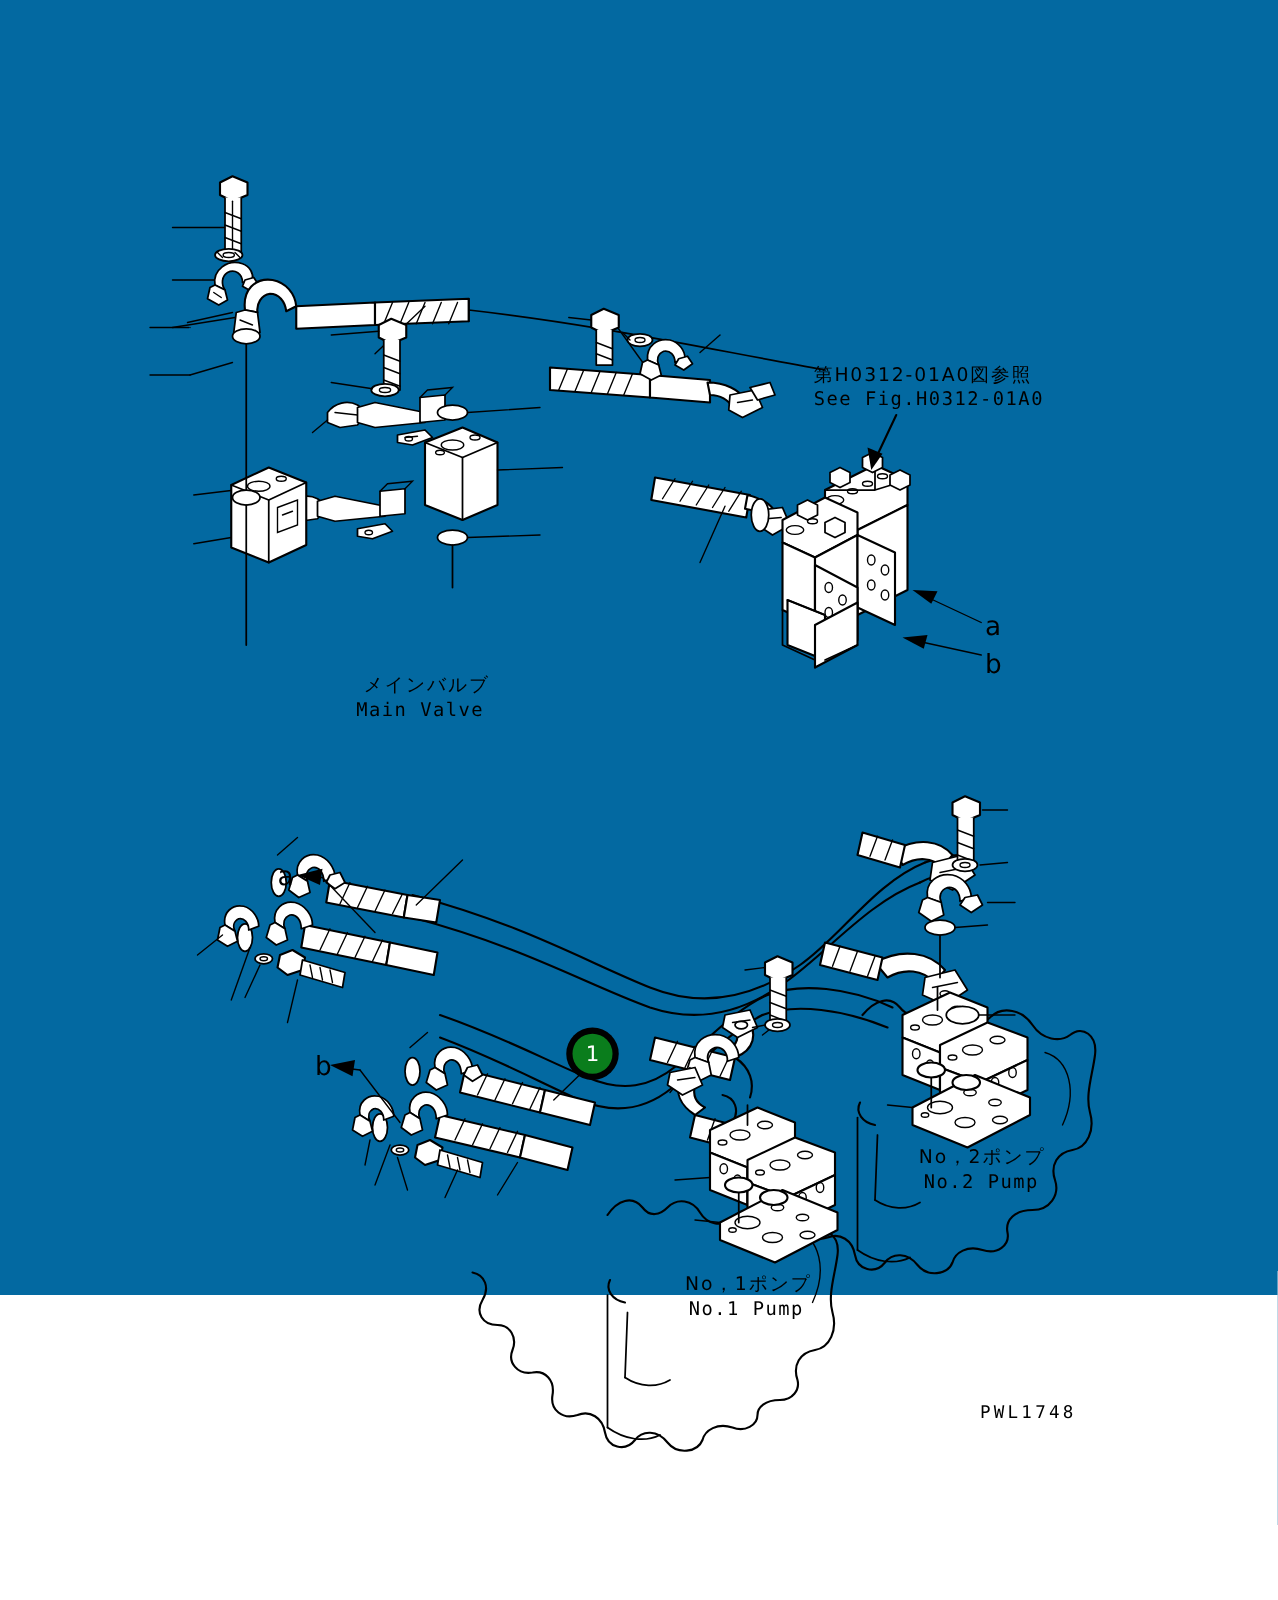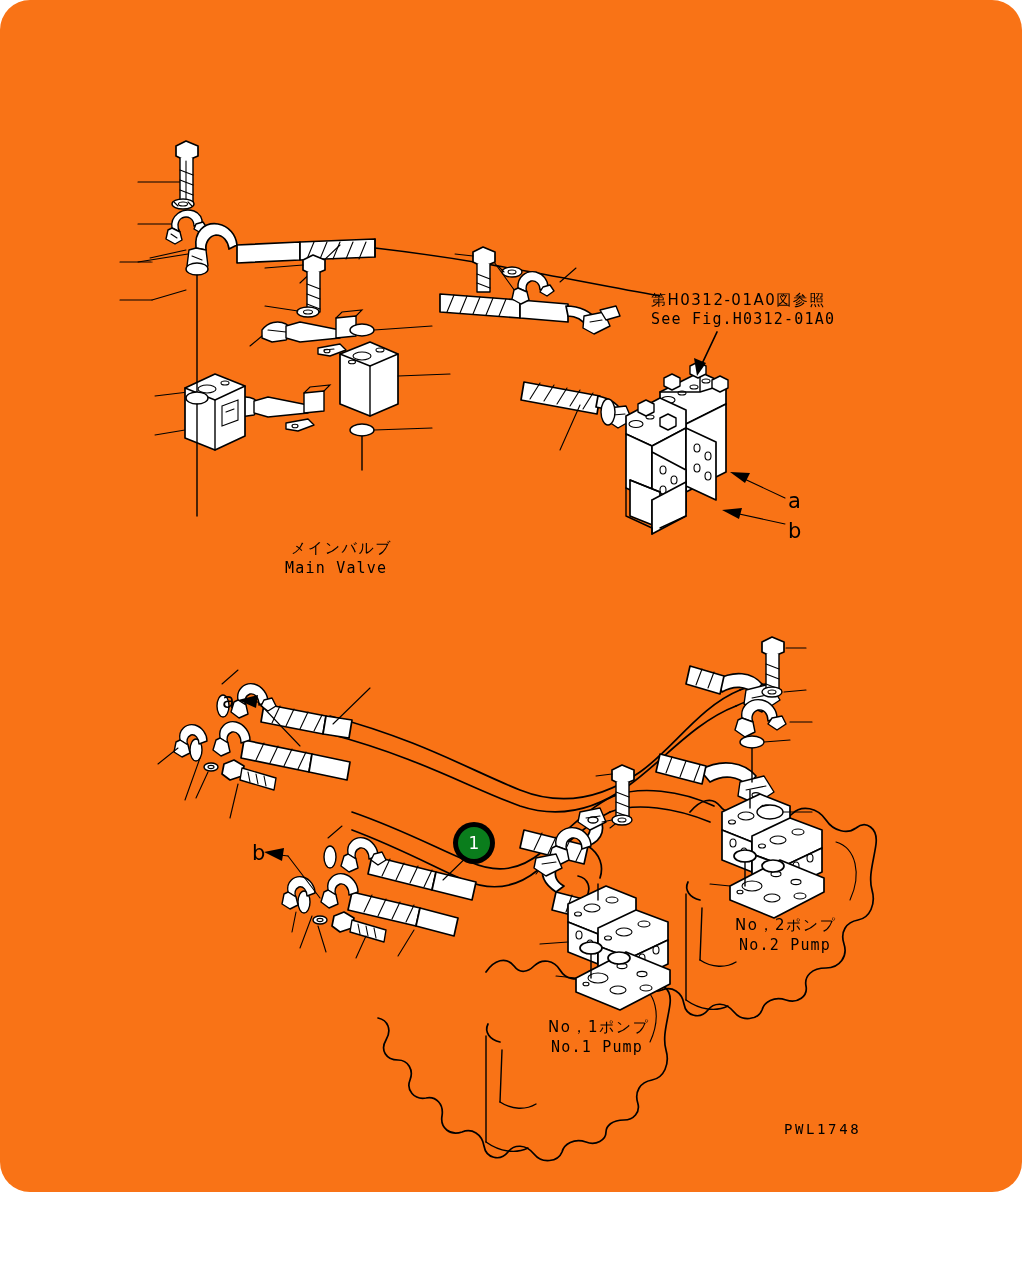--- a/index.html
+++ b/index.html
@@ -2,21 +2,21 @@
 <html><head>
 <meta charset="utf-8">
 <title>Parts Diagram</title>
 <style>
   html,body{margin:0;padding:0;background:#ffffff;}
   body{
     width:1022px;height:1280px;
     font-family:"DejaVu Sans","Liberation Sans",sans-serif;
     color:#000;overflow:hidden;position:relative;
   }
-  #sheet{position:absolute;inset:0;width:1022px;height:1192px;background:#f97316;border-radius:30px;}
+  #sheet{position:absolute;inset:0;width:1022px;height:1036px;background:#0369a1;}
   svg#dwg{position:absolute;left:0;top:0;width:1022px;height:1280px;display:block;}
   .ln{fill:none;stroke:#000;stroke-width:1.4;stroke-linecap:round;stroke-linejoin:round;}
   .ln2{fill:none;stroke:#000;stroke-width:1.7;stroke-linejoin:round;stroke-linecap:round;}
   .thin{fill:none;stroke:#000;stroke-width:1.1;stroke-linecap:round;}
   .fillw{fill:#fff;stroke:#000;stroke-width:1.4;stroke-linejoin:round;}
   .fillw2{fill:#fff;stroke:#000;stroke-width:1.7;stroke-linejoin:round;}
   .blk{fill:#000;stroke:none;}
   .lblj{font-family:"DejaVu Sans","Liberation Sans",sans-serif;font-size:15px;fill:#000;letter-spacing:1.5px;}
   .lblmono{font-family:"DejaVu Sans Mono","Liberation Mono",monospace;font-size:15px;fill:#000;letter-spacing:1.2px;}
   .lblcode{font-family:"DejaVu Sans Mono","Liberation Mono",monospace;font-size:14px;fill:#000;letter-spacing:2.6px;}

